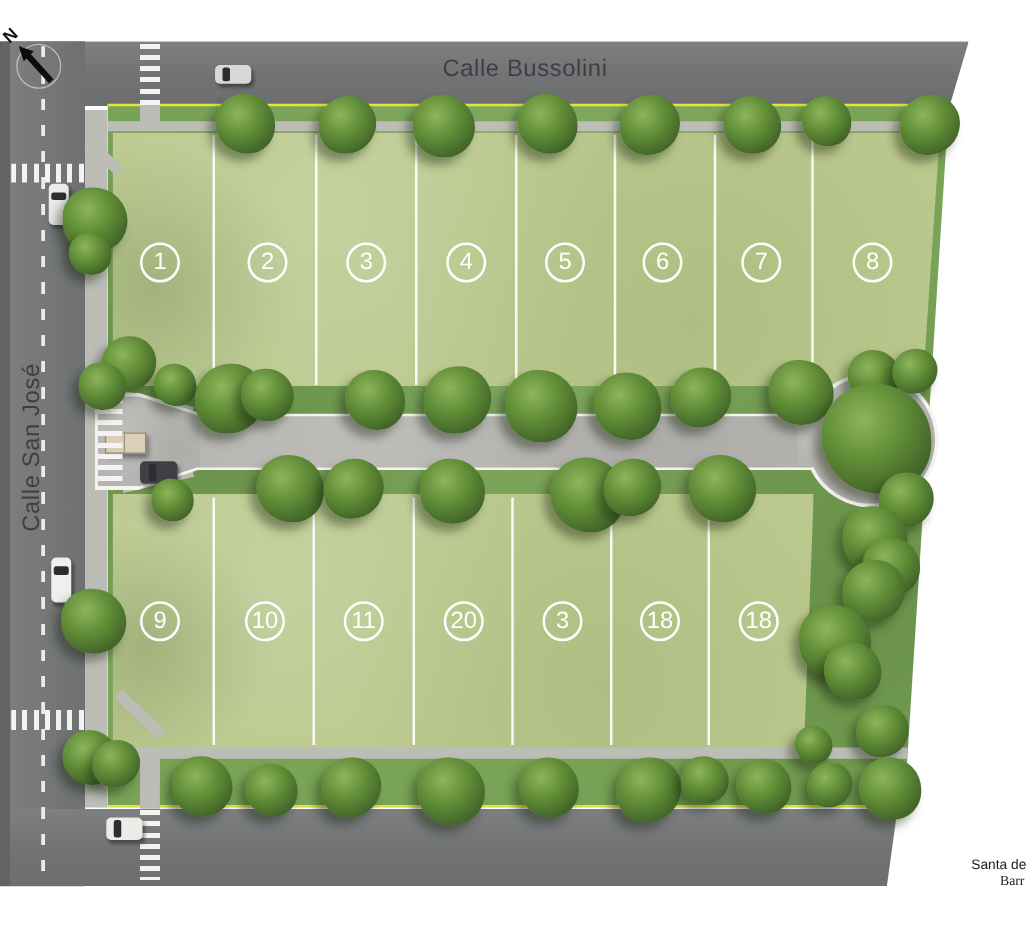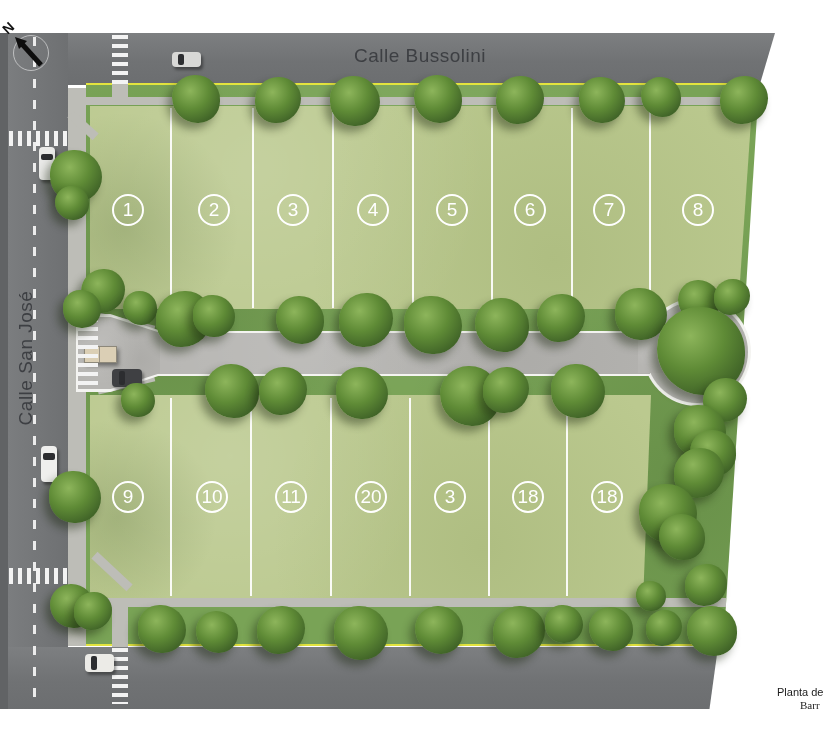--- a/index.html
+++ b/index.html
@@ -203,16 +203,16 @@
   <svg width="46" height="46" style="left:8px;top:30px;" viewBox="0 0 46 46">
     <line x1="33" y1="35" x2="14" y2="14" stroke="#0d0d0d" stroke-width="5"></line>
     <polygon points="7,7 19,11 11,19" fill="#0d0d0d"></polygon>
   </svg>
   <div class="north-n" style="left:3px;top:20px;">N</div>
 
   <div class="street-label" style="left:270px;top:45px;width:300px;">Calle Bussolini</div>
   <div class="street-label" style="left:-54px;top:347px;width:160px;transform:rotate(-90deg);">Calle San José</div>
 
   <div class="caption" style="left:777px;top:686px;">
-    <span class="l1">Planta de</span>
+    <span class="l1">Santa de</span>
     <span class="l2">Barr</span>
   </div>
 </div>
 
 </body></html>

